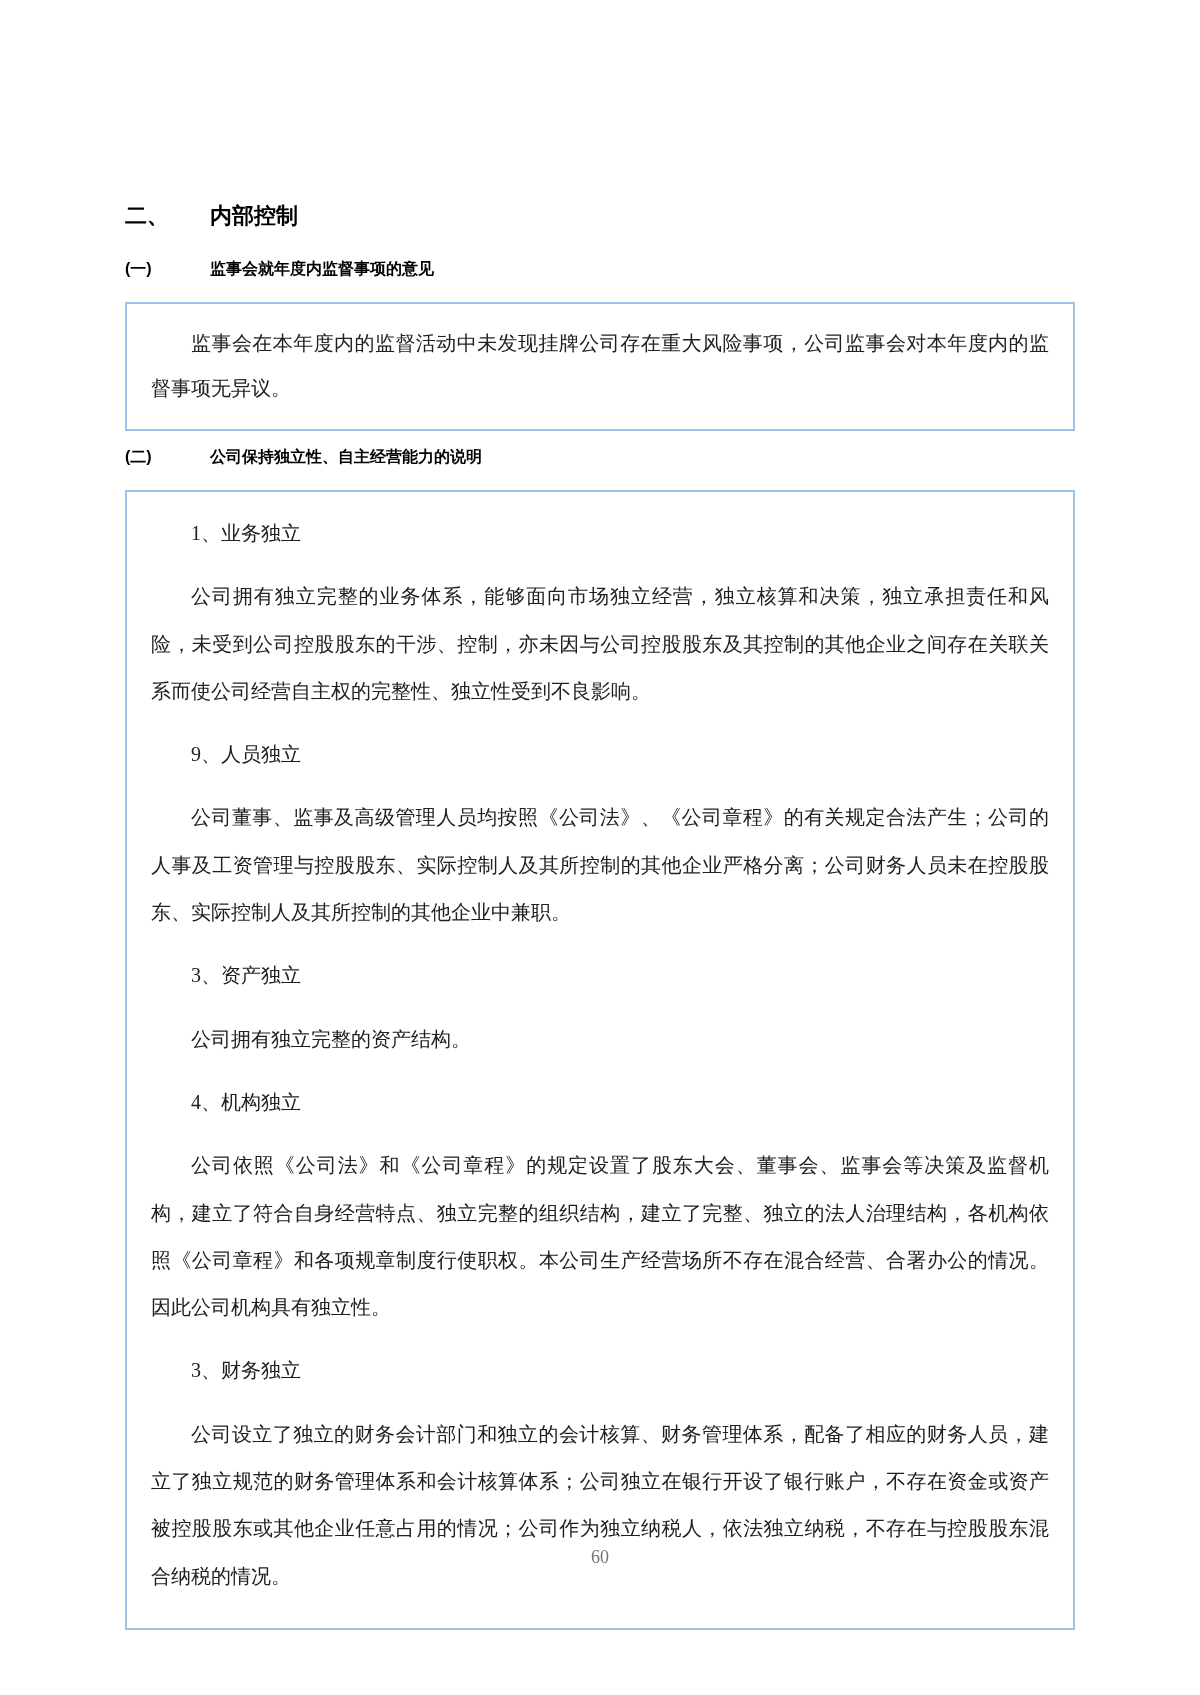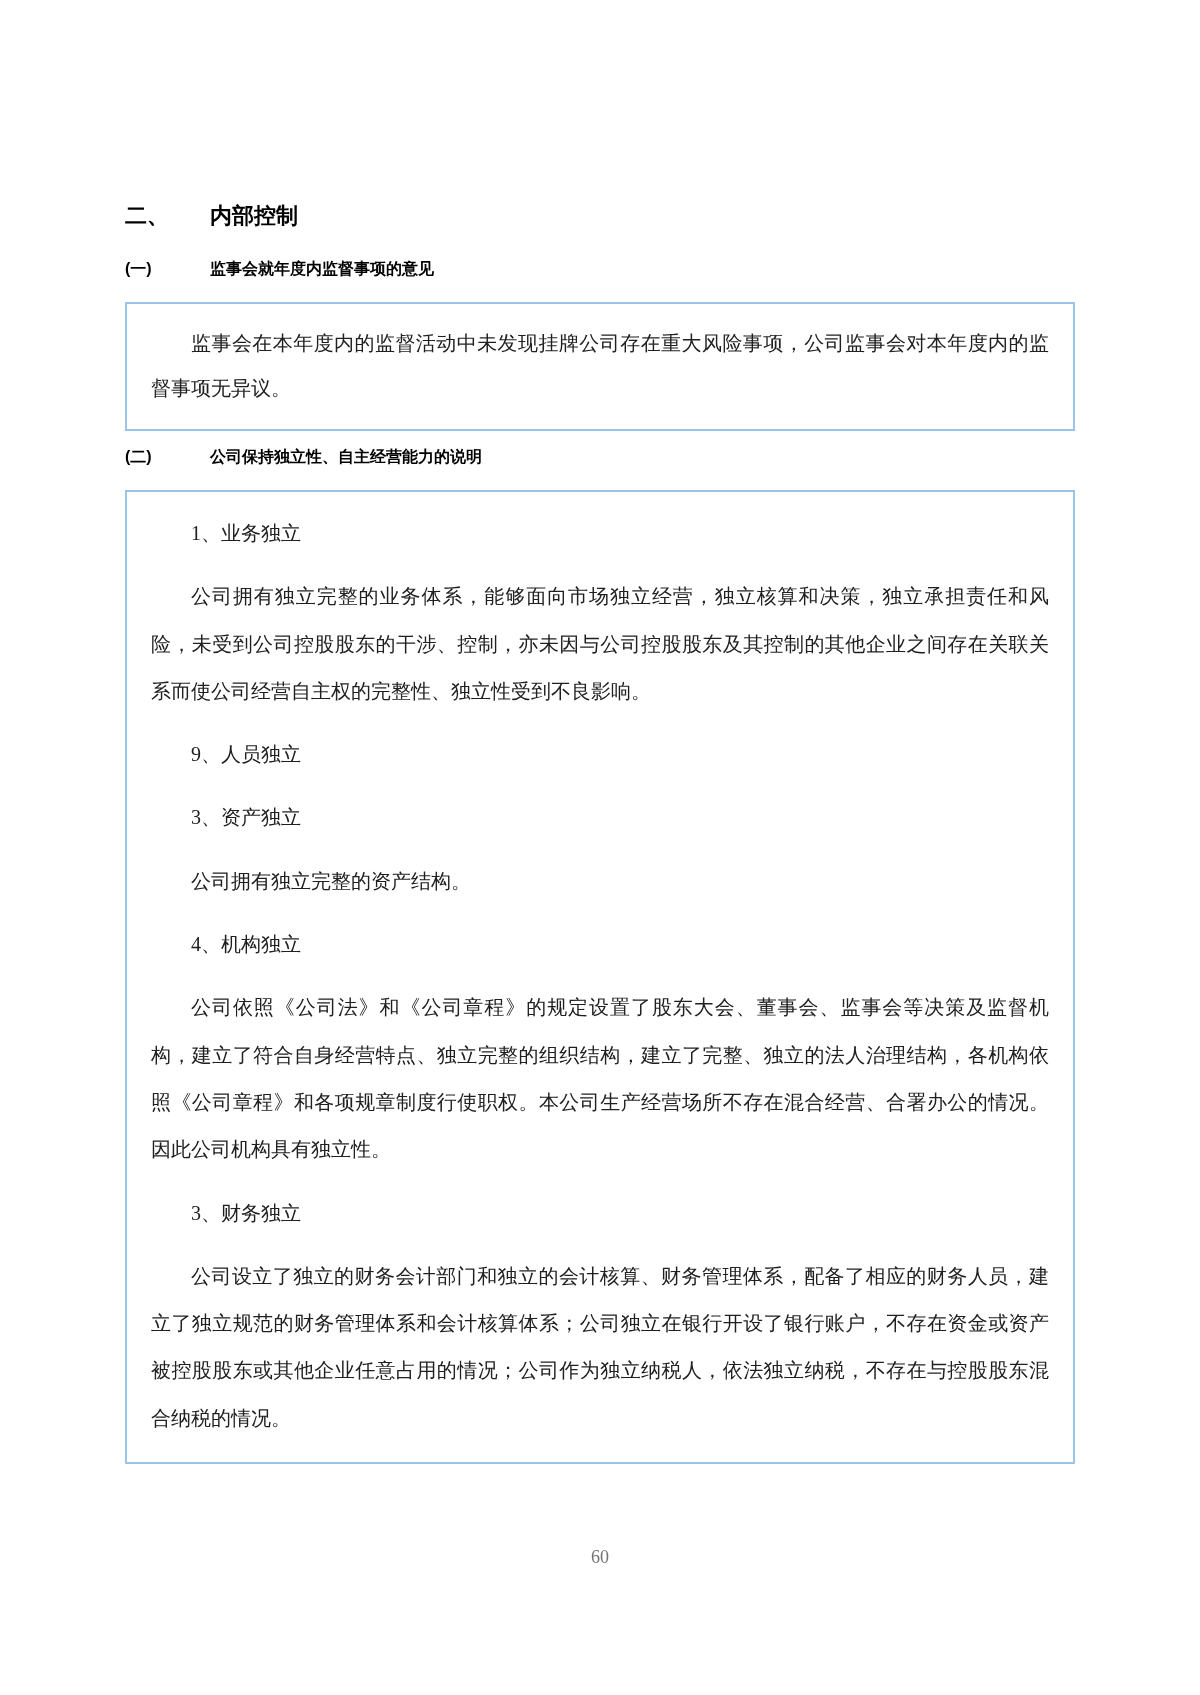--- a/index.html
+++ b/index.html
@@ -44,21 +44,21 @@
   }
   .text-box p {
     margin: 16px;
     font-size: 20px;
     text-align: justify;
     text-indent: 2em;
     color: #202020;
   }
   #box1 { top: 302px; padding: 1px 8px 2px 8px; }
   #box1 p { line-height: 45px; }
-  #box2 { top: 490px; padding: 2px 8px 4px 8px; }
+  #box2 { top: 490px; padding: 2px 8px 12px 8px; }
   #box2 p { line-height: 47.3px; }
   .page-number {
     position: absolute;
     top: 1547px;
     left: 0;
     width: 1200px;
     text-align: center;
     font-size: 18px;
     color: #737373;
   }
@@ -82,20 +82,21 @@
     </div>
 
     <div class="heading h2" style="top:448px">
       <span class="h-label">(二)</span><span>公司保持独立性、自主经营能力的说明</span>
     </div>
 
     <div class="text-box" id="box2">
       <p>1、业务独立</p>
       <p>公司拥有独立完整的业务体系，能够面向市场独立经营，独立核算和决策，独立承担责任和风险，未受到公司控股股东的干涉、控制，亦未因与公司控股股东及其控制的其他企业之间存在关联关系而使公司经营自主权的完整性、独立性受到不良影响。</p>
       <p>9、人员独立</p>
+      <p>公司董事、监事及高级管理人员均按照《公司法》、《公司章程》的有关规定合法产生；公司的人事及工资管理与控股股东、实际控制人及其所控制的其他企业严格分离；公司财务人员未在控股股东、实际控制人及其所控制的其他企业中兼职。</p>
       <p>3、资产独立</p>
       <p>公司拥有独立完整的资产结构。</p>
       <p>4、机构独立</p>
       <p>公司依照《公司法》和《公司章程》的规定设置了股东大会、董事会、监事会等决策及监督机构，建立了符合自身经营特点、独立完整的组织结构，建立了完整、独立的法人治理结构，各机构依照《公司章程》和各项规章制度行使职权。本公司生产经营场所不存在混合经营、合署办公的情况。因此公司机构具有独立性。</p>
       <p>3、财务独立</p>
       <p>公司设立了独立的财务会计部门和独立的会计核算、财务管理体系，配备了相应的财务人员，建立了独立规范的财务管理体系和会计核算体系；公司独立在银行开设了银行账户，不存在资金或资产被控股股东或其他企业任意占用的情况；公司作为独立纳税人，依法独立纳税，不存在与控股股东混合纳税的情况。</p>
     </div>
 
   </div>
 

